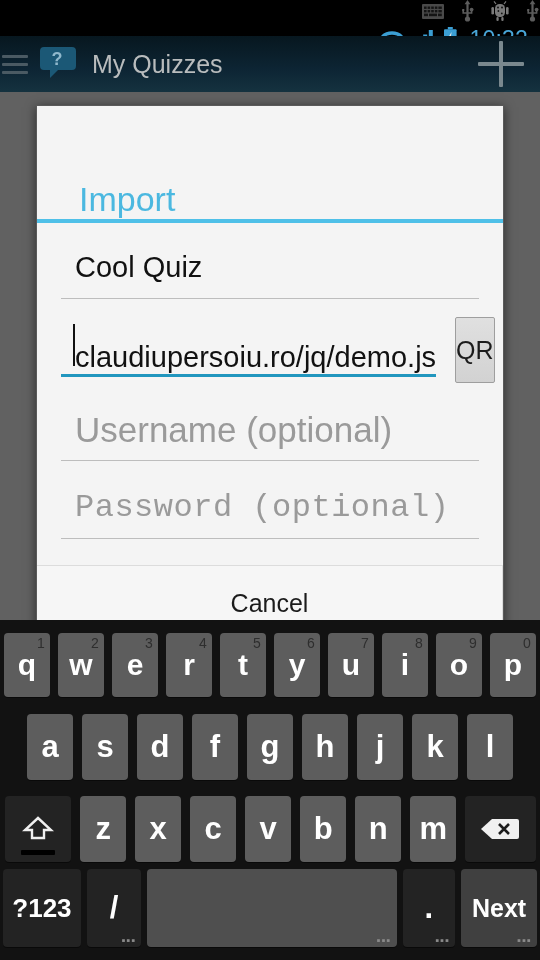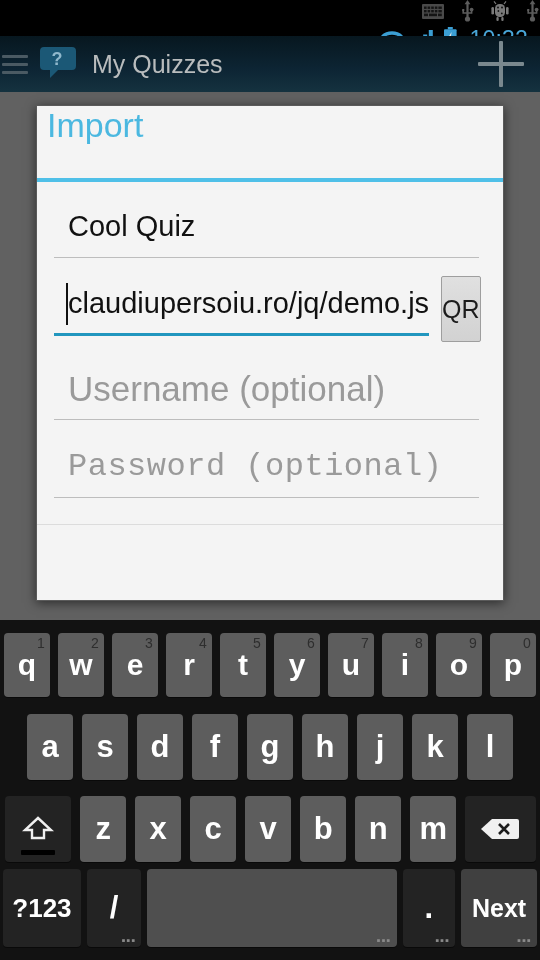--- a/index.html
+++ b/index.html
@@ -45,45 +45,45 @@
     background:#616161;
   }
 
   
   #dialog{
     position:absolute; left:36px; top:105px; width:468px;
     background:#f4f4f4;
     box-shadow:0 2px 10px rgba(0,0,0,.55);
     border:1px solid #5a5a5a;
   }
-  #dialog-title-wrap{ height:72px; display:flex; align-items:flex-start; padding-left:10px; }
+  #dialog-title-wrap{ height:113px; display:flex; align-items:flex-end; padding-left:42px; }
   #dialog-title{ color:#4bb8e0; font-size:34px; font-weight:400; }
   #title-divider{ height:4px; background:#4fc0e8; }
 
-  #dialog-body{ padding:14px 24px 10px 17px; }
+  #dialog-body{ padding:14px 24px 10px 24px; }
 
   .field-row{ display:flex; align-items:flex-start; }
   .field{
     flex:1; position:relative; height:62px; display:flex; align-items:center;
     border-bottom:1px solid #bdbdbd;
   }
-  .field.focused{ border-bottom:3px solid #2196be; }
+  .field.focused{ border-bottom:3px solid #2196be;align-items:flex-end; }
   .field .val{
     font-size:29px; color:#111; white-space:nowrap; overflow:hidden;
     padding-left:14px;
   }
   .field .ph{
     font-size:35px; color:#9a9a9a; padding-left:14px; white-space:nowrap;
   }
   .field .ph.mono{ font-family:"Liberation Mono", monospace; font-size:32px; letter-spacing:.5px; }
   #caret{
     position:absolute; left:12px; top:9px; width:2px; height:42px; background:#111;
   }
   #qr-btn{
-    width:66px; height:66px; margin-left:12px; margin-top:2px;
+    width:66px; height:66px; margin-left:19px; margin-top:2px;
     background:linear-gradient(180deg,#e0e0e0,#d2d2d2);
     border:1px solid #9e9e9e; border-radius:2px;
     display:flex; align-items:center; justify-content:center;
     font-size:25px; color:#1c1c1c;
   }
   .spacer{ height:16px; }
 
   #dialog-buttons{
     display:flex; border-top:1px solid #dcdcdc; height:76px;
   }
@@ -290,20 +290,21 @@
     <div class="field-row">
       <div class="field">
         <span class="ph mono">Password (optional)</span>
       </div>
     </div>
 
     <div class="spacer"></div>
   </div>
 
   <div id="dialog-buttons">
+    <div class="dlg-btn" id="btn-cancel">Cancel</div>
   </div>
 </div>
 
 <div id="keyboard">
 
   <div class="krow" id="row1">
       <div class="key">
         <span class="num">1</span>
         <span>q</span>
       </div>

